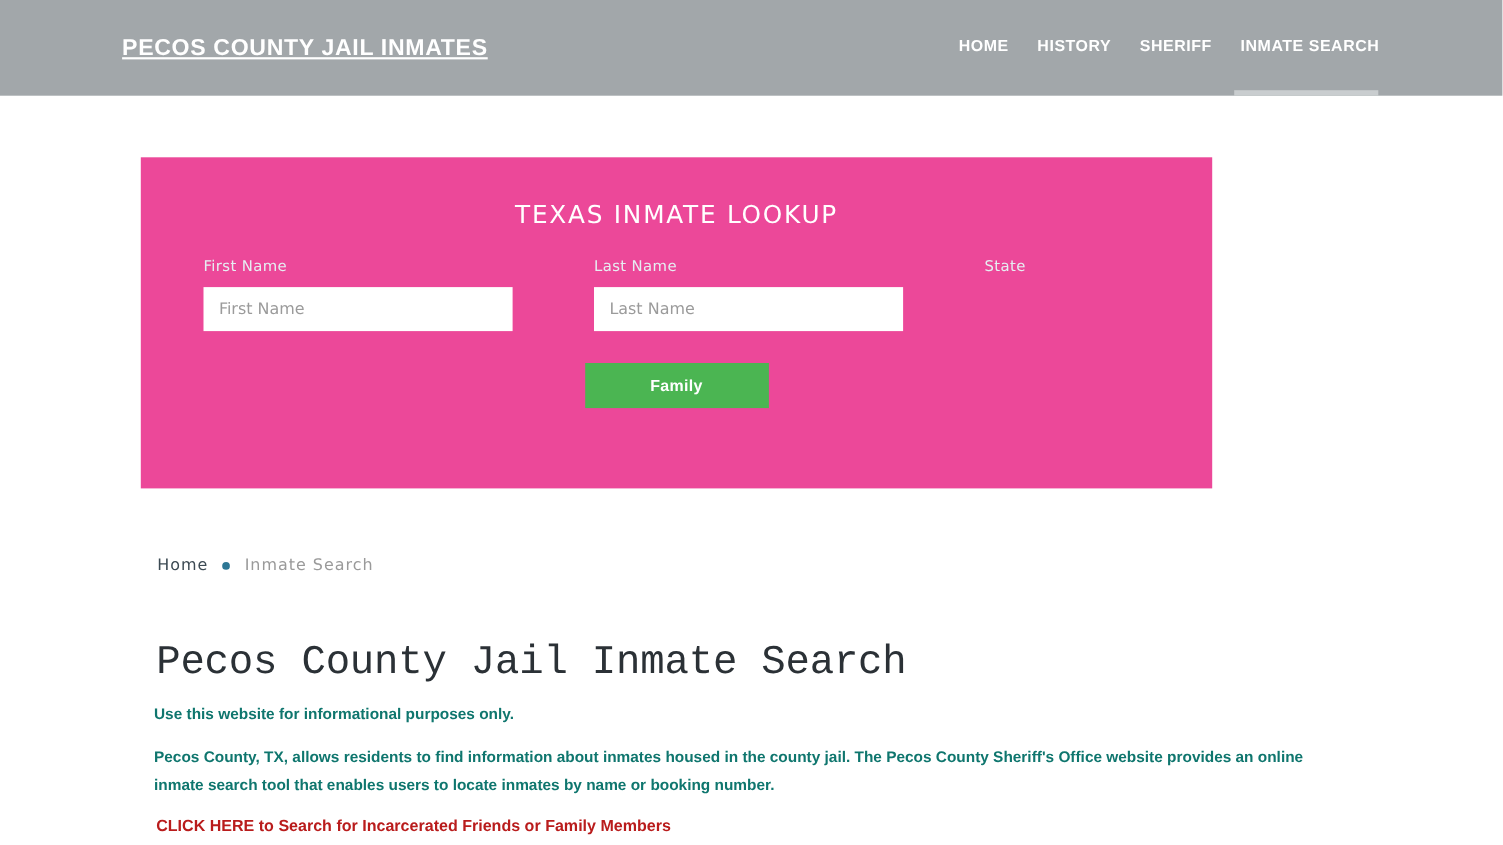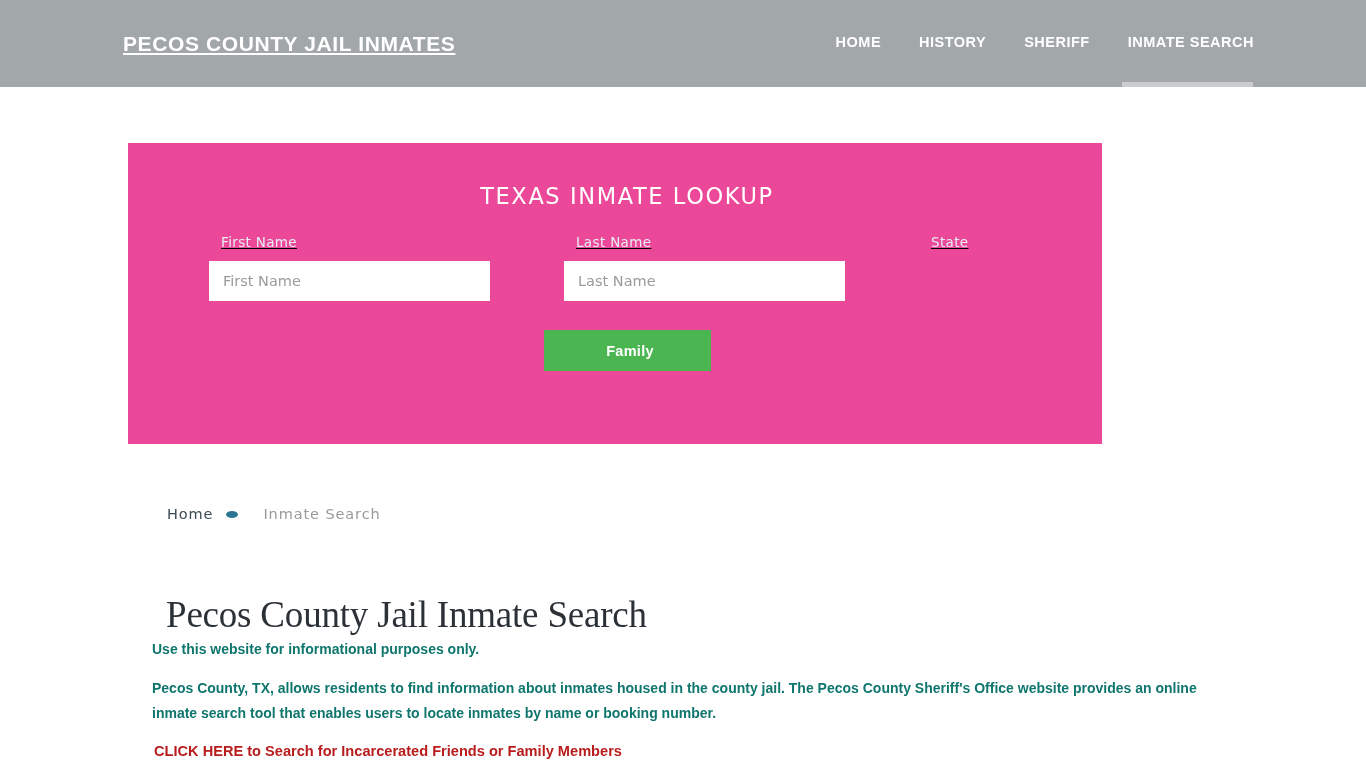--- a/index.html
+++ b/index.html
@@ -1,15 +1,15 @@
 <!DOCTYPE html>
 <html><head>
 <meta charset="utf-8">
 <style>
-  * { box-sizing: border-box; padding-left: 12px; }
+  * { box-sizing: border-box; }
   html, body {
     margin: 0;
     padding: 0;
     width: 1366px;
     height: 768px;
     background: #ffffff;
     font-family: "Liberation Sans", sans-serif;
     overflow: hidden;
   }
 
@@ -79,21 +79,20 @@
     letter-spacing: 1.6px;
     padding-top: 39px;
     line-height: 28px;
     font-family: "DejaVu Sans", sans-serif;
   }
   .fields-row {
     display: flex;
     margin-top: 24px;
     padding: 0 57px;
     gap: 0;
-    text-decoration: underline;
   }
   .field-group {
     width: 281px;
     margin-right: 74px;
   }
   .field-group:last-child { margin-right: 0; }
   .field-label {
     color: #e6eef2;
     font-size: 13.5px;
     letter-spacing: 0.35px;
@@ -162,27 +161,27 @@
     background: #2d7795;
     display: inline-block;
   }
   .crumb-current { color: #9a9a9a; }
 
   
   .page-title {
     position: absolute;
     left: 142px;
     top: 580px;
-    margin: 12px;
+    margin: 0;
     font-size: 37px;
     font-weight: normal;
     color: #2b3136;
     letter-spacing: -0.2px;
     line-height: 46px;
-    font-family: Liberation Serif, serif;
+    font-family: Liberation Mono, monospace;
   }
   .para {
     position: absolute;
     left: 140px;
     margin: 0;
     width: 1080px;
     color: #0f766e;
     font-size: 14px;
     font-weight: bold;
     line-height: 25px;

